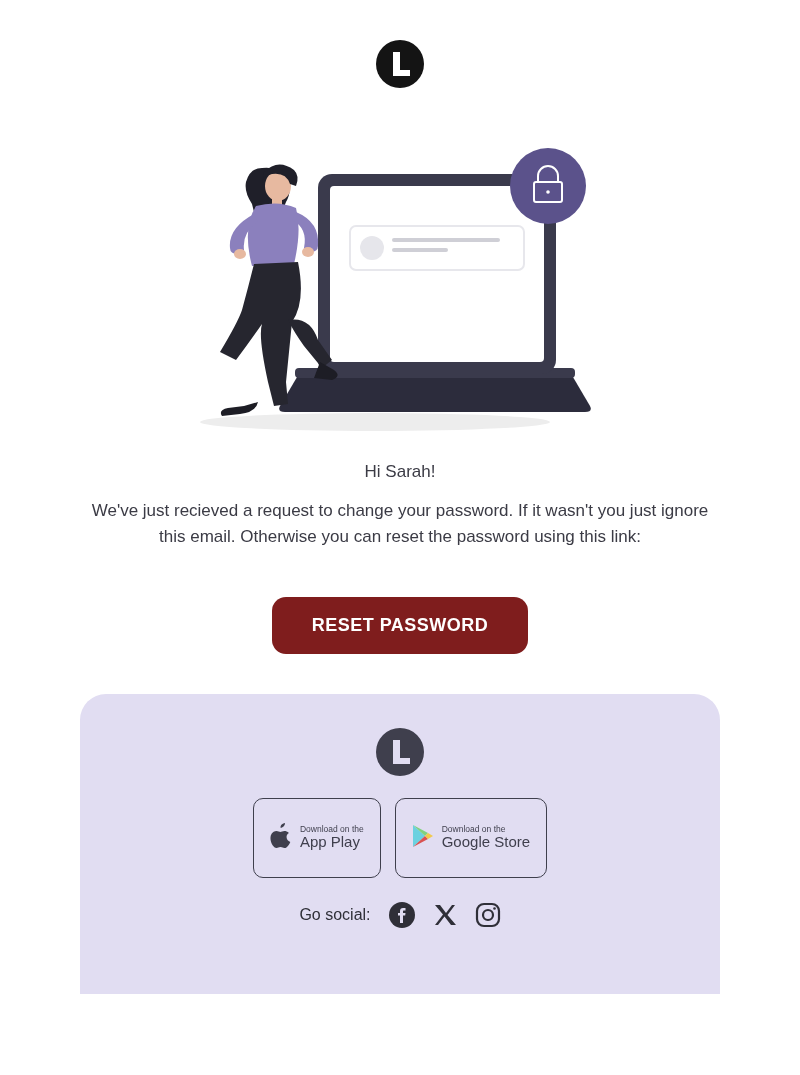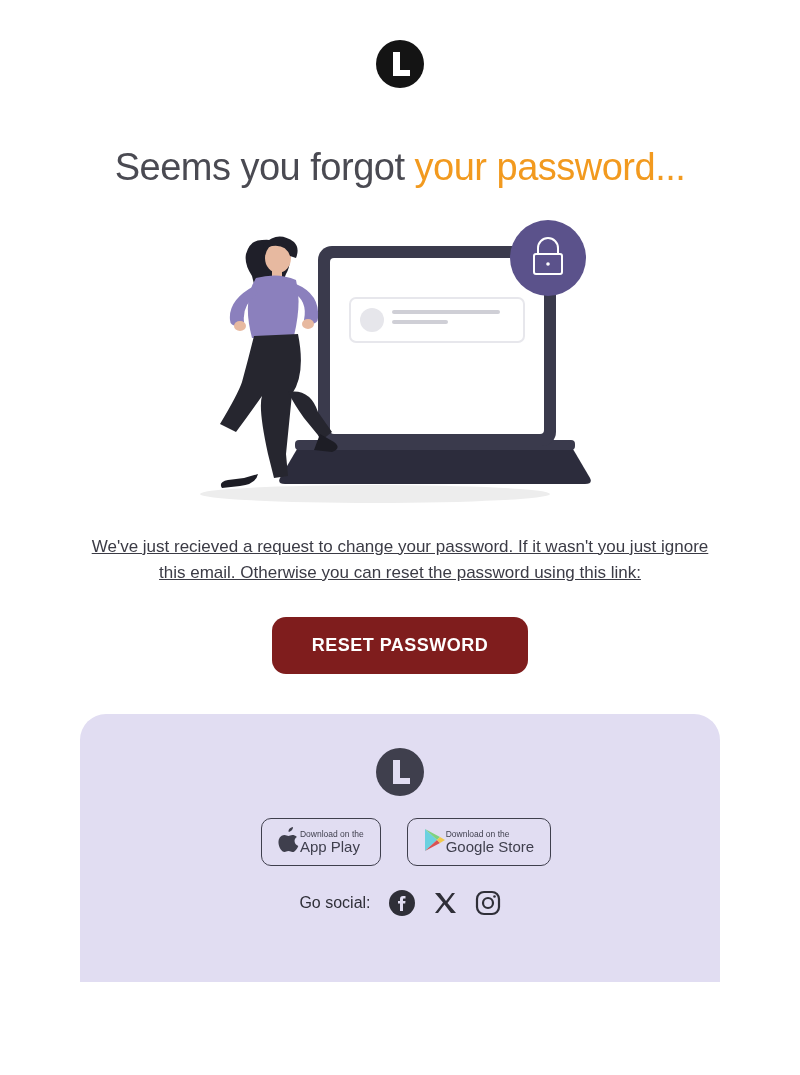--- a/index.html
+++ b/index.html
@@ -12,21 +12,21 @@
   .logo { position: relative; }
   .logo svg { display: block; }
 
   .heading { font-size: 38px; font-weight: 400; line-height: 1.25; color: #4a4a52; margin-bottom: 24px; letter-spacing: -0.5px;}
   .heading .accent { color: #f29a1f; }
 
   .illustration { width: 400px; height: 290px; margin: 0 auto 28px; position: relative; }
   .illustration svg { position: absolute; top:0; left:0; }
 
   .greeting { font-size: 17px; color: #3b3b45; margin-bottom: 16px; }
-  .body-text { font-size: 17px; color: #3b3b45; line-height: 1.55; margin-bottom: 31px; padding: 0 10px; text-decoration: underline; }
+  .body-text { font-size: 17px; color: #3b3b45; line-height: 1.55; margin-bottom: 46px; padding: 0 10px; }
 
   .reset-btn {
     display: inline-block;
     background: #7f1d1d;
     color: #fff;
     font-size: 18px;
     font-weight: 700;
     letter-spacing: 0.5px;
     padding: 18px 40px;
     border-radius: 14px;
@@ -41,27 +41,27 @@
     border-radius: 26px 26px 0 0;
     padding: 34px 20px 44px;
     text-align: center;
   }
   .footer .logo-wrap { margin-bottom: 22px; }
 
   .store-row { display: flex; justify-content: center; gap: 14px; margin-bottom: 24px; }
   .store-badge {
     display: flex;
     align-items: center;
+    gap: 8px;
     border: 1.5px solid #3f3f4d;
     border-radius: 10px;
-    padding: 8px 16px;
+    padding: 24px 16px;
     cursor: pointer;
     color:#3f3f4d;
     background: transparent;
-    margin-left: 12px;
   }
   .store-badge .icon { flex: 0 0 auto; }
   .store-badge .text { text-align: left; line-height: 1.05; }
   .store-badge .small { font-size: 8.5px; }
   .store-badge .big { font-size: 15px; font-weight: 500; }
 
   .social-row { display: flex; justify-content: center; align-items: center; gap: 18px; margin-bottom: 22px; }
   .social-label { font-size: 16px; color: #2f2f38; }
   .social-icon { cursor: pointer; display:inline-flex; }
 
@@ -76,23 +76,20 @@
   <div class="logo-wrap">
     <span class="logo">
       <svg width="48" height="48" viewBox="0 0 48 48">
         <circle cx="24" cy="24" r="24" fill="#141414"></circle>
         <path d="M17 12 h7 v18 h10 v6 h-17 z" fill="#fff"></path>
         <rect x="27" y="24" width="6" height="5" fill="#141414"></rect>
       </svg>
     </span>
   </div>
 
-  <h1 class="heading">
-    <span>Seems you forgot </span><span class="accent">your password...</span>
-  </h1>
 
   <div class="illustration">
     <svg width="400" height="290" viewBox="0 0 400 290">
 
       <ellipse cx="175" cy="278" rx="175" ry="9" fill="#ededed"></ellipse>
 
       <path d="M100 228 h270 l20 34 q3 6 -5 6 h-300 q-8 0 -5 -6 z" fill="#2c2c3c"></path>
       <rect x="95" y="224" width="280" height="10" rx="4" fill="#3a3a4c"></rect>
 
       <rect x="118" y="30" width="238" height="200" rx="14" fill="#3a3a4c"></rect>
@@ -127,20 +124,21 @@
 
       <path d="M54 120 l44 -2 q8 40 -6 60 l-6 60 l2 22 l-14 2 l-6 -24 q-10 -46 -6 -58 q-14 20 -26 36 l-16 -8 q18 -30 22 -42 q6 -22 12 -46 z" fill="#26262f"></path>
 
       <path d="M88 176 q22 -4 30 20 l14 20 l-10 8 l-18 -22 q-10 -14 -16 -26 z" fill="#26262f"></path>
 
       <path d="M58 258 q-2 10 -18 12 l-18 2 q-4 -6 6 -8 l16 -2 z" fill="#1d1d25"></path>
       <path d="M120 218 l14 8 q8 6 -2 10 l-18 -2 z" fill="#1d1d25"></path>
     </svg>
   </div>
 
+  <p class="greeting">Hi Sarah!</p>
 
   <p class="body-text">We've just recieved a request to change your password. If it wasn't you just ignore this email. Otherwise you can reset the password using this link:</p>
 
   <button class="reset-btn">RESET PASSWORD</button>
 
 </div>
 
 <div class="footer">
 
   <div class="logo-wrap">

